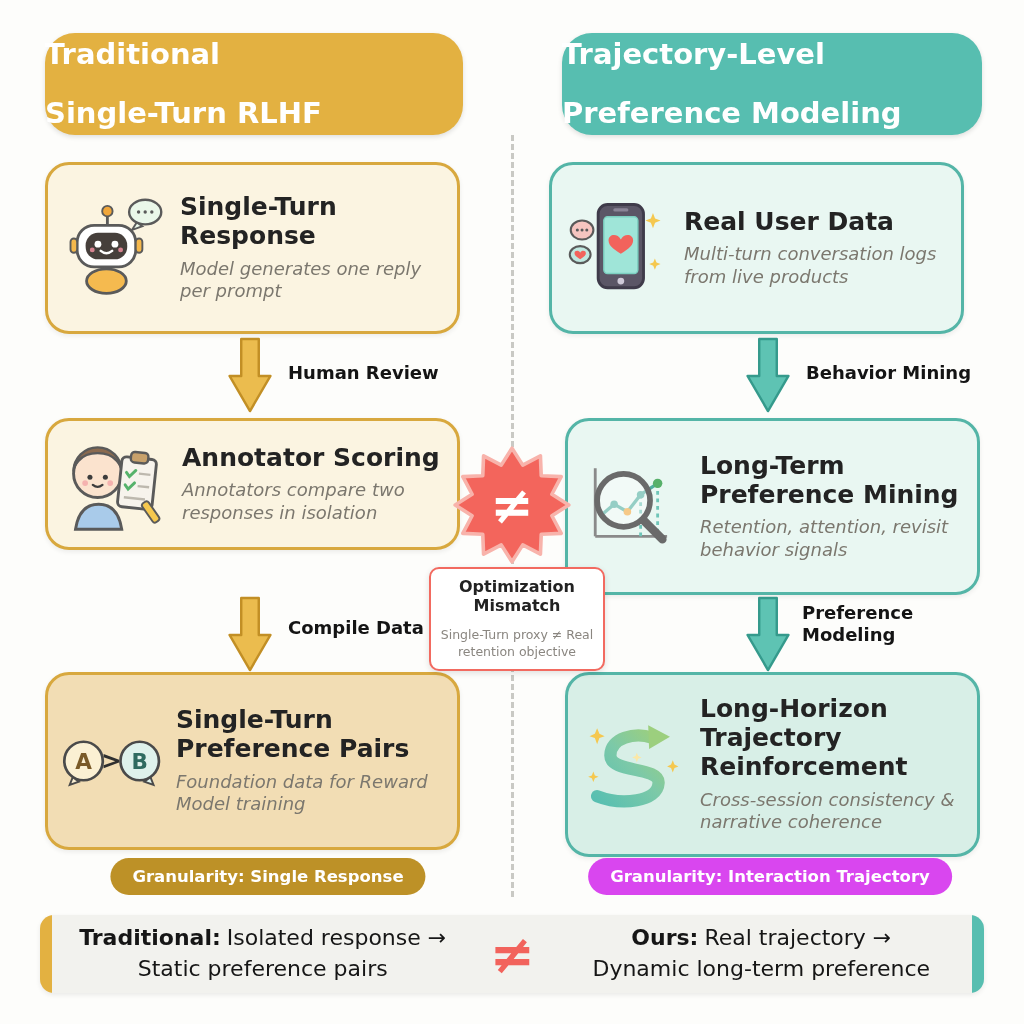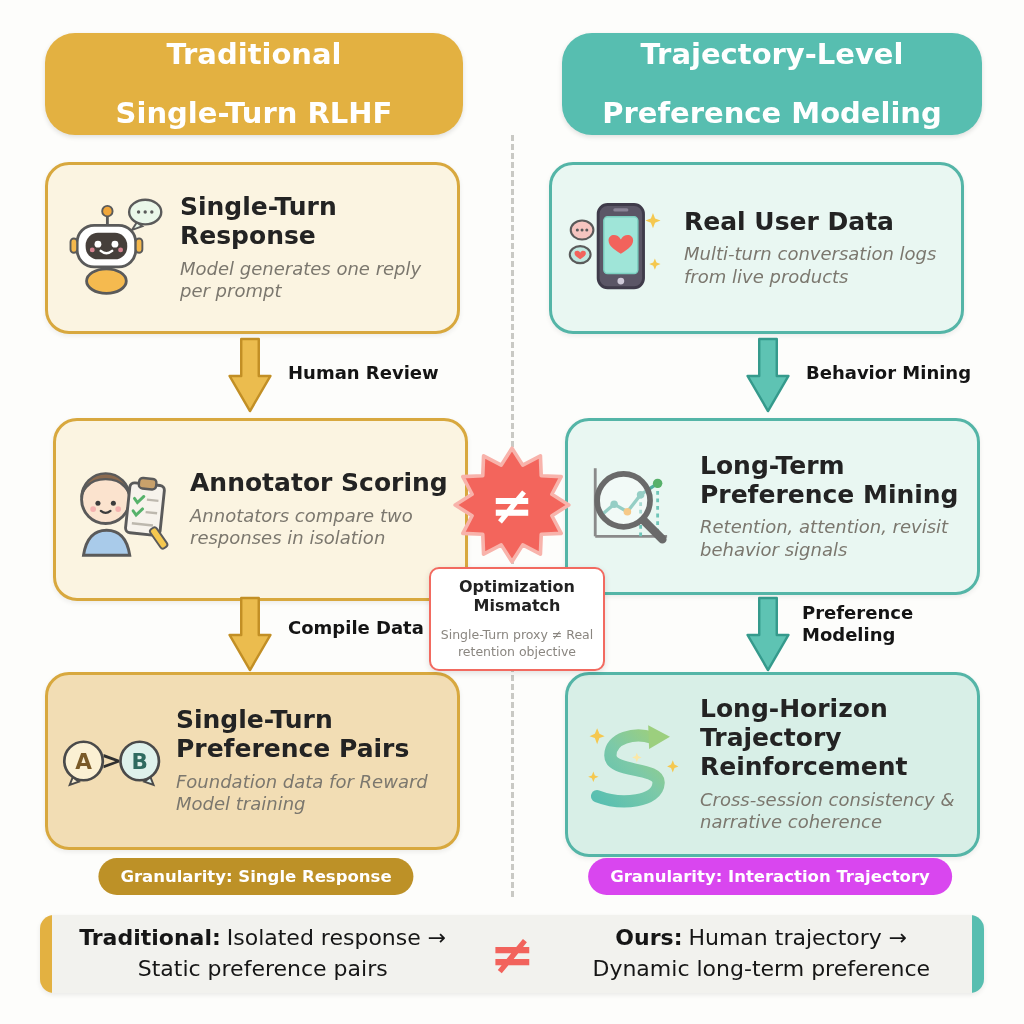--- a/index.html
+++ b/index.html
@@ -1,38 +1,38 @@
 <!DOCTYPE html>
 <html><head>
 <meta charset="utf-8">
 <style>
   html,body{margin:0;padding:0;background:#ffffff;}
   #canvas{position:relative;width:1024px;height:1024px;background:#fdfdfb;
           font-family:"DejaVu Sans",sans-serif;overflow:hidden;}
 
   
   .header-pill{position:absolute;top:33px;height:102px;border-radius:30px;
-    display:flex;flex-direction:column;justify-content:center;text-align:center;
+    display:flex;flex-direction:column;justify-content:center;
     color:#fff;font-weight:bold;font-size:29px;line-height:1.35;
     box-shadow:0 2px 5px rgba(0,0,0,.12);gap:20px;}
   #hdr-left{left:45px;width:418px;background:#E3B141;}
   #hdr-right{left:562px;width:420px;background:#57BEB0;}
 
   .divider{position:absolute;left:511px;top:135px;height:762px;border-left:3px dashed #c9c9c4;}
 
   
   .box{position:absolute;width:415px;box-sizing:border-box;border-radius:24px;
     display:flex;align-items:center;gap:14px;padding:0 16px 0 14px;
     box-shadow:0 2px 5px rgba(0,0,0,.07);z-index:1;}
   .gold-box{border:3.5px solid #D8A83E;background:#FBF4E1;}
   .gold-box.deep{background:#F2DDB4;}
   .teal-box{border:3.5px solid #54B5A7;background:#E9F7F2;}
   .teal-box.deep{background:#D8EFE7;}
   #lbox1{left:45px;top:162px;height:172px;}
-  #lbox2{left:53px;top:418px;height:183px;justify-content:flex-end;}
+  #lbox2{left:45px;top:418px;height:132px;justify-content:flex-end;}
   #lbox3{left:45px;top:672px;height:178px;}
   #rbox1{left:549px;top:162px;height:172px;}
   #rbox2{left:565px;top:418px;height:177px;}
   #rbox3{left:565px;top:672px;height:185px;}
 
   .box-icon{flex:0 0 auto;}
   .box-text{flex:1;}
   .box-title{font-size:25px;font-weight:bold;color:#232323;line-height:1.15;}
   .box-sub{font-size:18px;font-style:italic;color:#7b776e;line-height:1.25;margin-top:7px;}
 
@@ -46,21 +46,21 @@
   .arrow-label{position:absolute;font-size:18px;font-weight:bold;color:#141414;z-index:1;}
   #llabel1{left:288px;top:362px;}
   #llabel2{left:288px;top:617px;}
   #rlabel1{left:806px;top:362px;}
   #rlabel2{left:802px;top:602px;width:140px;line-height:1.2;}
 
   
   .badge{position:absolute;top:858px;transform:translateX(-50%);border-radius:19px;height:37px;
     display:flex;align-items:center;padding:0 22px;color:#fff;font-weight:bold;
     font-size:16.5px;white-space:nowrap;z-index:1;}
-  #lbadge{left:256px;background:#BD9127;}
+  #lbadge{left:268px;background:#BD9127;}
   #rbadge{left:770px;background:#d946ef;}
 
   
   .starburst{position:absolute;left:450px;top:443px;width:124px;height:124px;z-index:3;}
   .callout{position:absolute;left:429px;top:567px;width:176px;box-sizing:border-box;
     background:#fff;border:2.5px solid #F26A60;border-radius:10px;padding:8px 8px 9px;
     box-shadow:0 2px 6px rgba(0,0,0,.12);text-align:center;z-index:3;}
   .callout-title{font-size:16px;font-weight:bold;color:#222;line-height:1.2;}
   .callout-body{font-size:12.5px;color:#8a8680;margin-top:12px;line-height:1.3;}
 
@@ -256,19 +256,19 @@
   </div>
 
   <div class="footer">
     <div class="footer-accent" id="f-accent-left"></div>
     <div class="footer-text">
       <div><span class="f-bold">Traditional:</span><span>Isolated response →</span></div>
       <div>Static preference pairs</div>
     </div>
     <div class="footer-neq">≠</div>
     <div class="footer-text">
-      <div><span class="f-bold">Ours:</span><span>Human trajectory →</span></div>
+      <div><span class="f-bold">Ours:</span><span>Real trajectory →</span></div>
       <div>Dynamic long-term preference</div>
     </div>
     <div class="footer-accent" id="f-accent-right"></div>
   </div>
 
 </div>
 
 </body></html>

